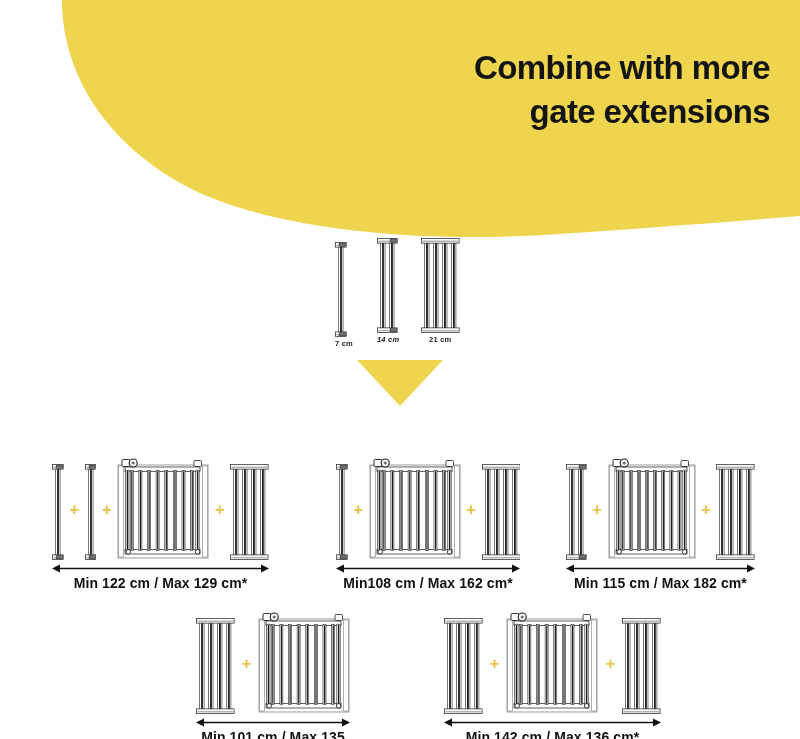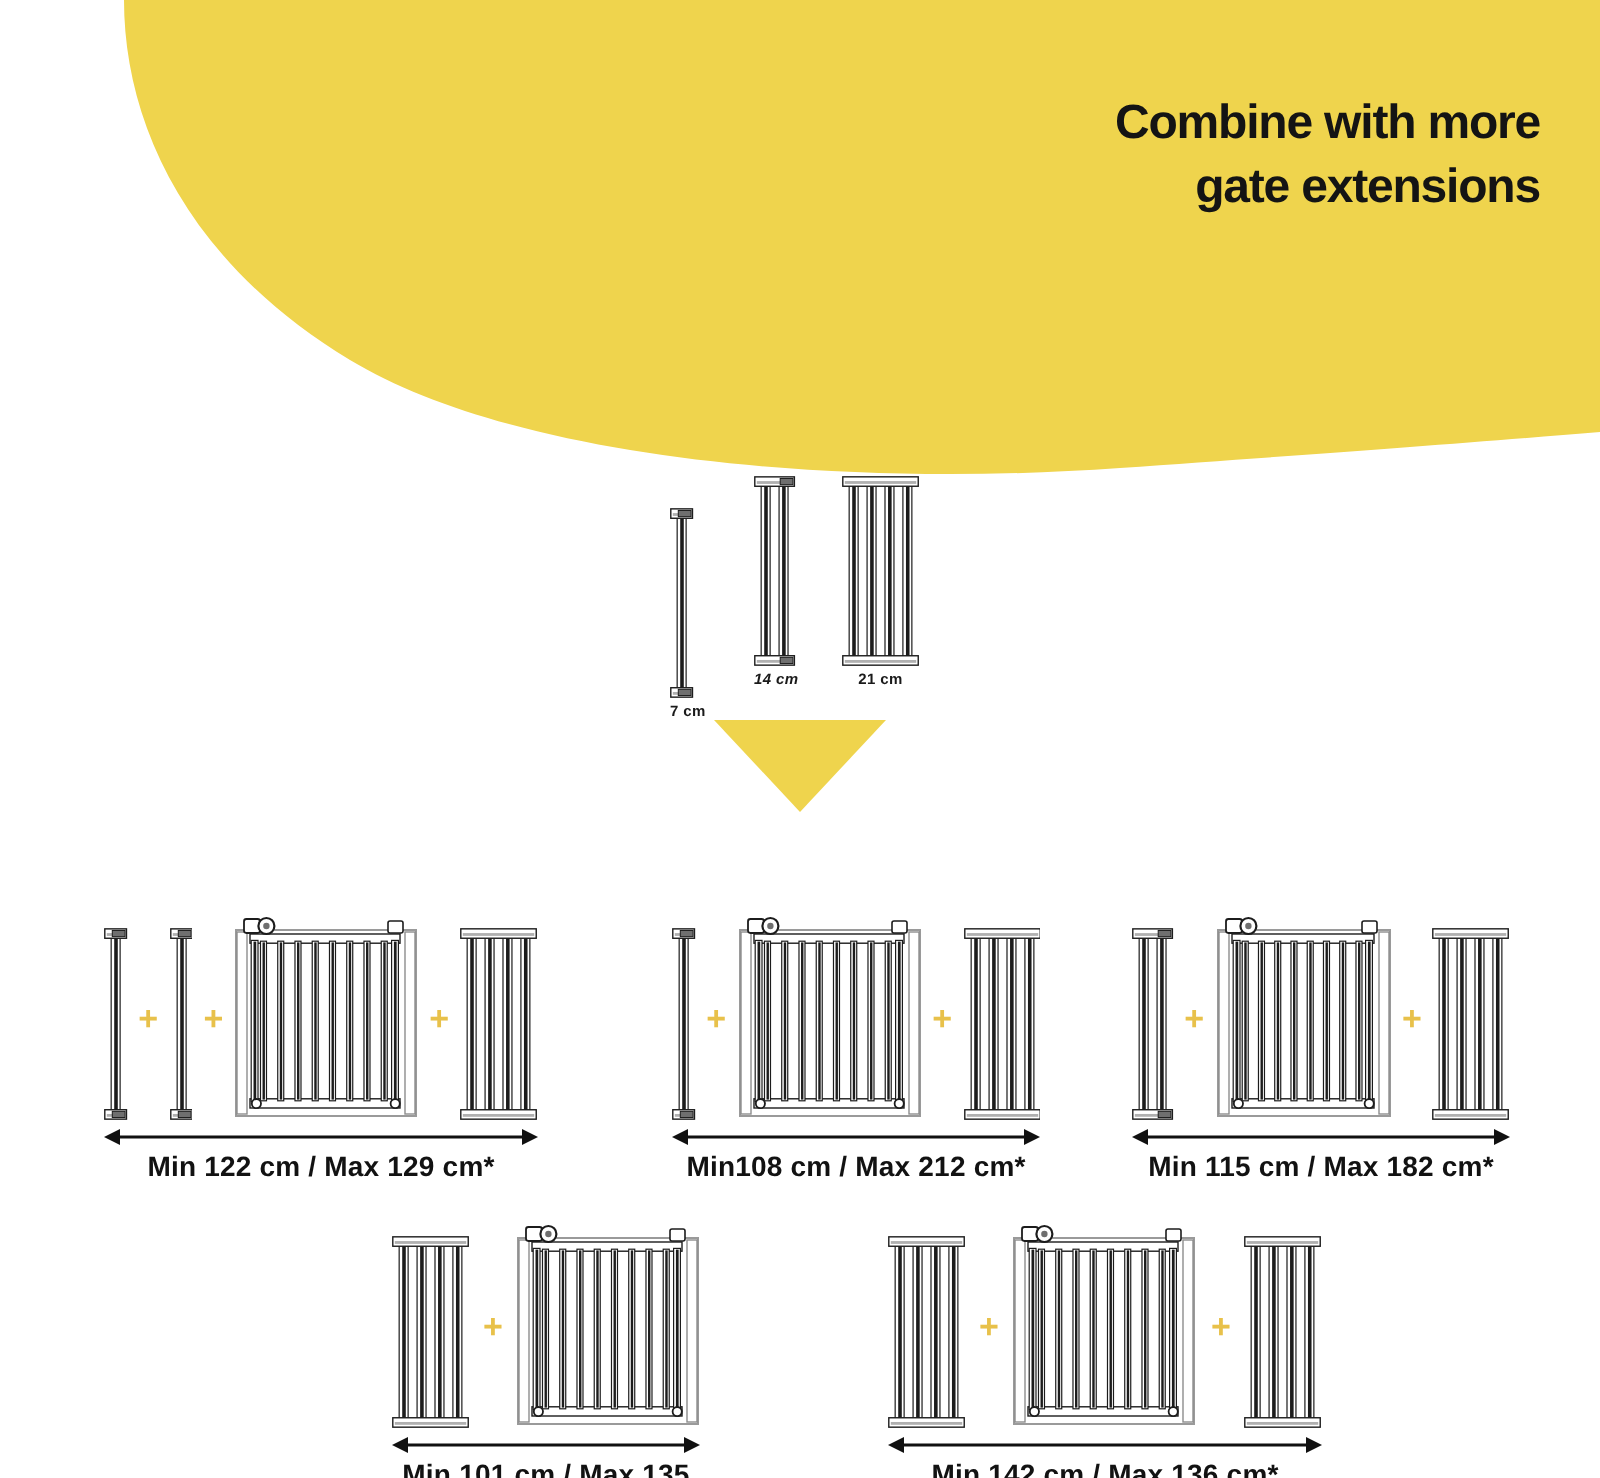--- a/index.html
+++ b/index.html
@@ -24,21 +24,21 @@
   #hero-blob { position: absolute; left: 0; top: 0; }
 
   #title {
     position: absolute;
     left: 300px;
     top: 46px;
     width: 470px;
     text-align: right;
     font-family: "Liberation Sans", sans-serif;
     font-weight: bold;
-    font-size: 24px;
+    font-size: 33px;
     line-height: 1.32;
     letter-spacing: -0.6px;
     color: #141414;
     white-space: pre-line;
   }
 
   
   #legend {
     position: absolute;
     left: 335px;
@@ -91,21 +91,21 @@
              C 62 60, 92 130, 175 180
              C 258 230, 420 244, 560 234
              C 660 227, 740 221, 800 216
              L 800 0 Z" fill="#EFD44D"></path>
   </svg>
   <div id="title" style="color: rgb(20, 20, 20);">Combine with more
 gate extensions</div>
 </div>
 
 <div id="legend">
-  <div class="leg-item" style="left:0px; top:16px;">
+  <div class="leg-item" style="left:0px; top:4px;">
     <div id="leg-fig-0">
         <svg width="11.648000000000001" height="95" viewBox="0 0 11.648000000000001 95" style="display: block;">
           <rect x="3.5840000000000005" y="3.2928" width="4.48" height="88.4144" fill="#ffffff" stroke="#1c1c1c" stroke-width="0.6"></rect>
           <rect x="5.107200000000001" y="3.8928000000000003" width="1.7920000000000003" height="87.2144" fill="#1c1c1c"></rect>
           <rect x="0.4" y="0.4" width="10.848" height="4.704000000000001" fill="#ffffff" stroke="#1c1c1c" stroke-width="0.7"></rect>
           <rect x="1.4" y="2.5168000000000004" width="8.848" height="1.4112000000000002" fill="#6f6f6f" opacity="0.55"></rect>
           <rect x="0.4" y="89.89599999999999" width="10.848" height="4.704000000000001" fill="#ffffff" stroke="#1c1c1c" stroke-width="0.7"></rect>
           <rect x="1.4" y="92.01279999999998" width="8.848" height="1.4112000000000002" fill="#6f6f6f" opacity="0.55"></rect>
           <rect x="4.1480000000000015" y="1.2" width="6.4" height="3.1040000000000005" fill="#6f6f6f" stroke="#1c1c1c" stroke-width="0.5"></rect>
           <rect x="4.1480000000000015" y="90.696" width="6.4" height="3.1040000000000005" fill="#6f6f6f" stroke="#1c1c1c" stroke-width="0.5"></rect>
@@ -316,21 +316,21 @@
           </svg>
         </div>
       </div>
       <div style="margin-top: 3px;">
         <svg width="184" height="11" viewBox="0 0 184 11" class="dim-svg">
           <line x1="4" y1="5.5" x2="180" y2="5.5" stroke="#111" stroke-width="1.5"></line>
           <polygon points="0,5.5 8,1.5 8,9.5" fill="#111"></polygon>
           <polygon points="184,5.5 176,1.5 176,9.5" fill="#111"></polygon>
         </svg>
       </div>
-      <div class="combo-caption" style="width: 184px;">Min108 cm / Max 212 cm*</div>
+      <div class="combo-caption" style="width: 184px;">Min108 cm / Max 162 cm*</div>
     </div>
     <div class="combo" style="left: 566px; top: 458px;">
       <div class="combo-figure" style="display: flex; align-items: flex-start;">
         <div style="margin-top: 6px;">
           <svg width="20.608000000000004" height="96" viewBox="0 0 20.608000000000004 96" style="display: block;">
             <rect x="3.5840000000000005" y="3.2928" width="4.48" height="89.4144" fill="#ffffff" stroke="#1c1c1c" stroke-width="0.6"></rect>
             <rect x="5.107200000000001" y="3.8928000000000003" width="1.7920000000000003" height="88.2144" fill="#1c1c1c"></rect>
             <rect x="12.544" y="3.2928" width="4.48" height="89.4144" fill="#ffffff" stroke="#1c1c1c" stroke-width="0.6"></rect>
             <rect x="14.067200000000001" y="3.8928000000000003" width="1.7920000000000003" height="88.2144" fill="#1c1c1c"></rect>
             <rect x="0.4" y="0.4" width="19.808000000000003" height="4.704000000000001" fill="#ffffff" stroke="#1c1c1c" stroke-width="0.7"></rect>

